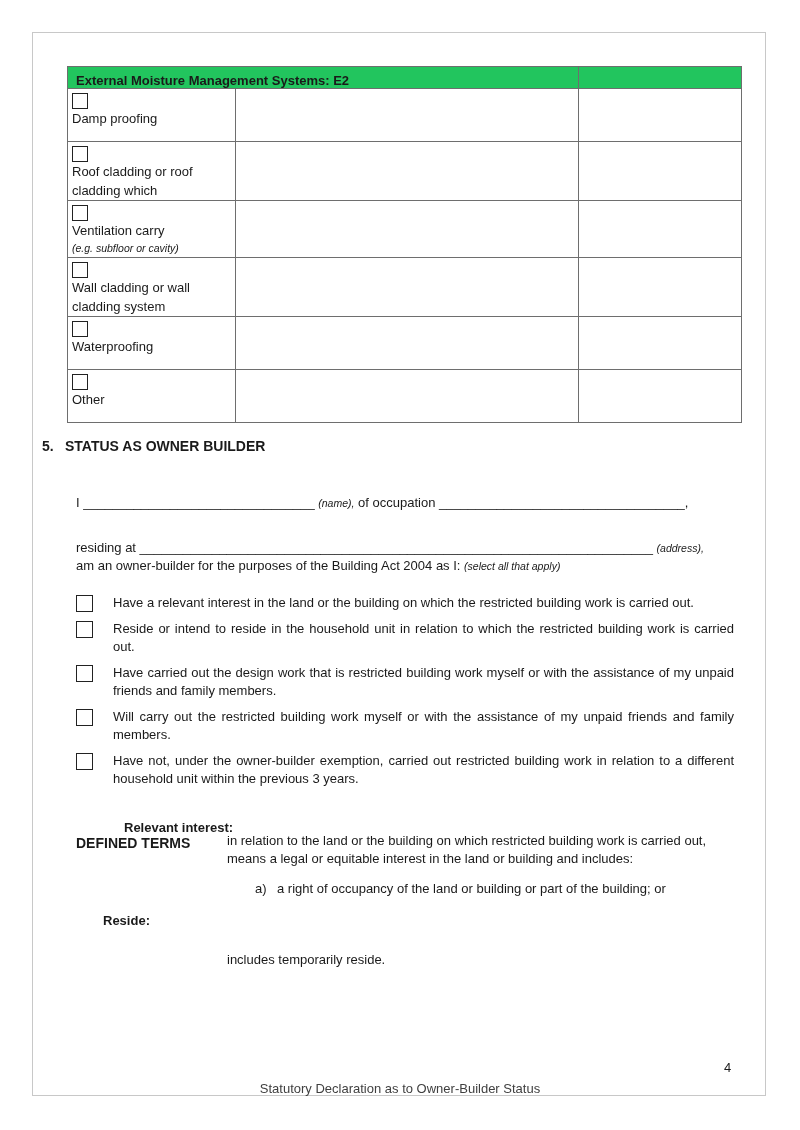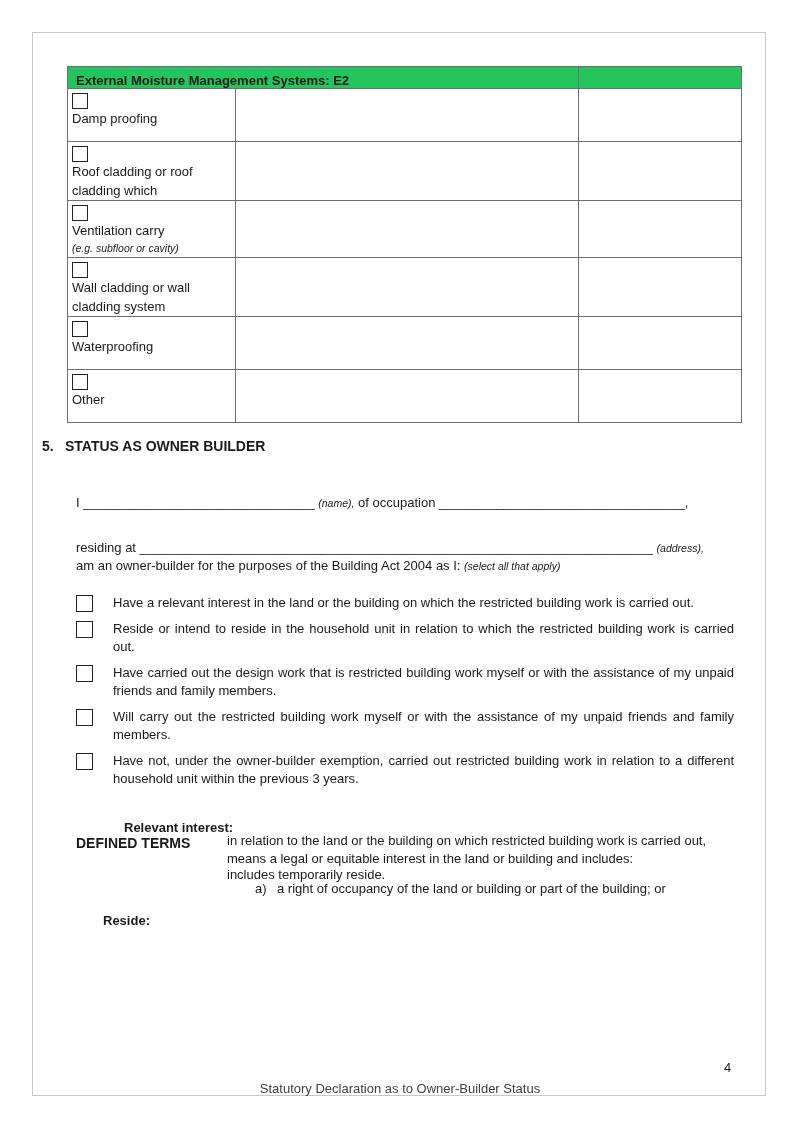--- a/index.html
+++ b/index.html
@@ -193,16 +193,16 @@
 
 <div class="def-term" style="top:820px;padding-left:21px;">Relevant interest:</div>
 <div class="def-body" style="top:832px;">
   <div>in relation to the land or the building on which restricted building work is carried out, means a legal or equitable interest in the land or building and includes:</div>
   <ul class="def-list">
     <li><span class="mk">a)</span><span>a right of occupancy of the land or building or part of the building; or</span></li>
   </ul>
 </div>
 
 <div class="def-term" style="top:913px;">Reside:</div>
-<div class="def-body" style="top:866px;">includes temporarily reside.</div>
+<div class="def-body" style="top:951px;">includes temporarily reside.</div>
 
 <div class="page-number">4</div>
 <div class="footer-text">Statutory Declaration as to Owner-Builder Status</div>
 
 </body></html>

